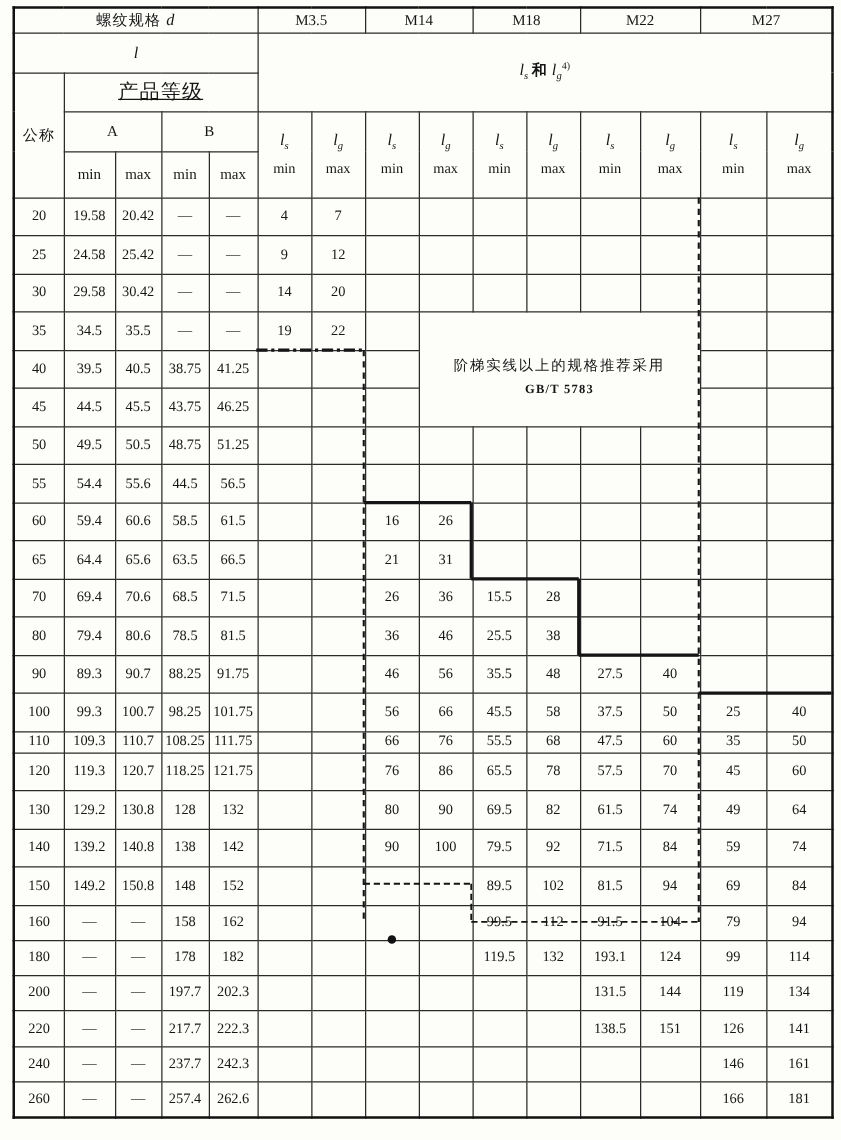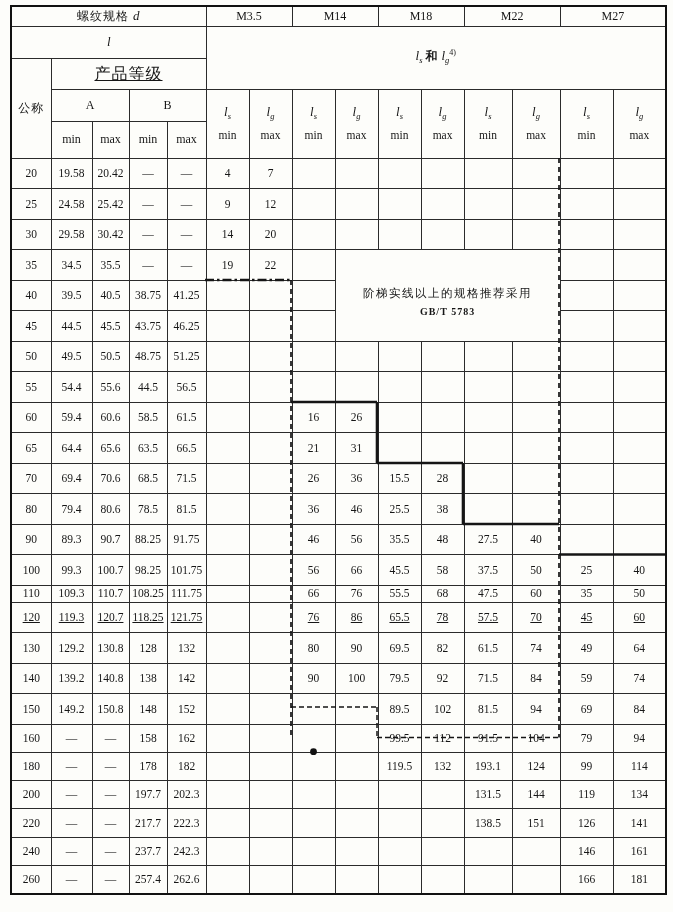--- a/index.html
+++ b/index.html
@@ -373,21 +373,21 @@
           <td class="nb nr"></td>
           <td>66</td>
           <td>76</td>
           <td>55.5</td>
           <td>68</td>
           <td>47.5</td>
           <td class="nr">60</td>
           <td>35</td>
           <td>50</td>
         </tr>
-        <tr style="height: 30.5px; text-decoration: underline;">
+        <tr style="height: 30.5px;">
           <td>120</td>
           <td>119.3</td>
           <td>120.7</td>
           <td>118.25</td>
           <td>121.75</td>
           <td class="nb"></td>
           <td class="nb nr"></td>
           <td>76</td>
           <td>86</td>
           <td>65.5</td>

